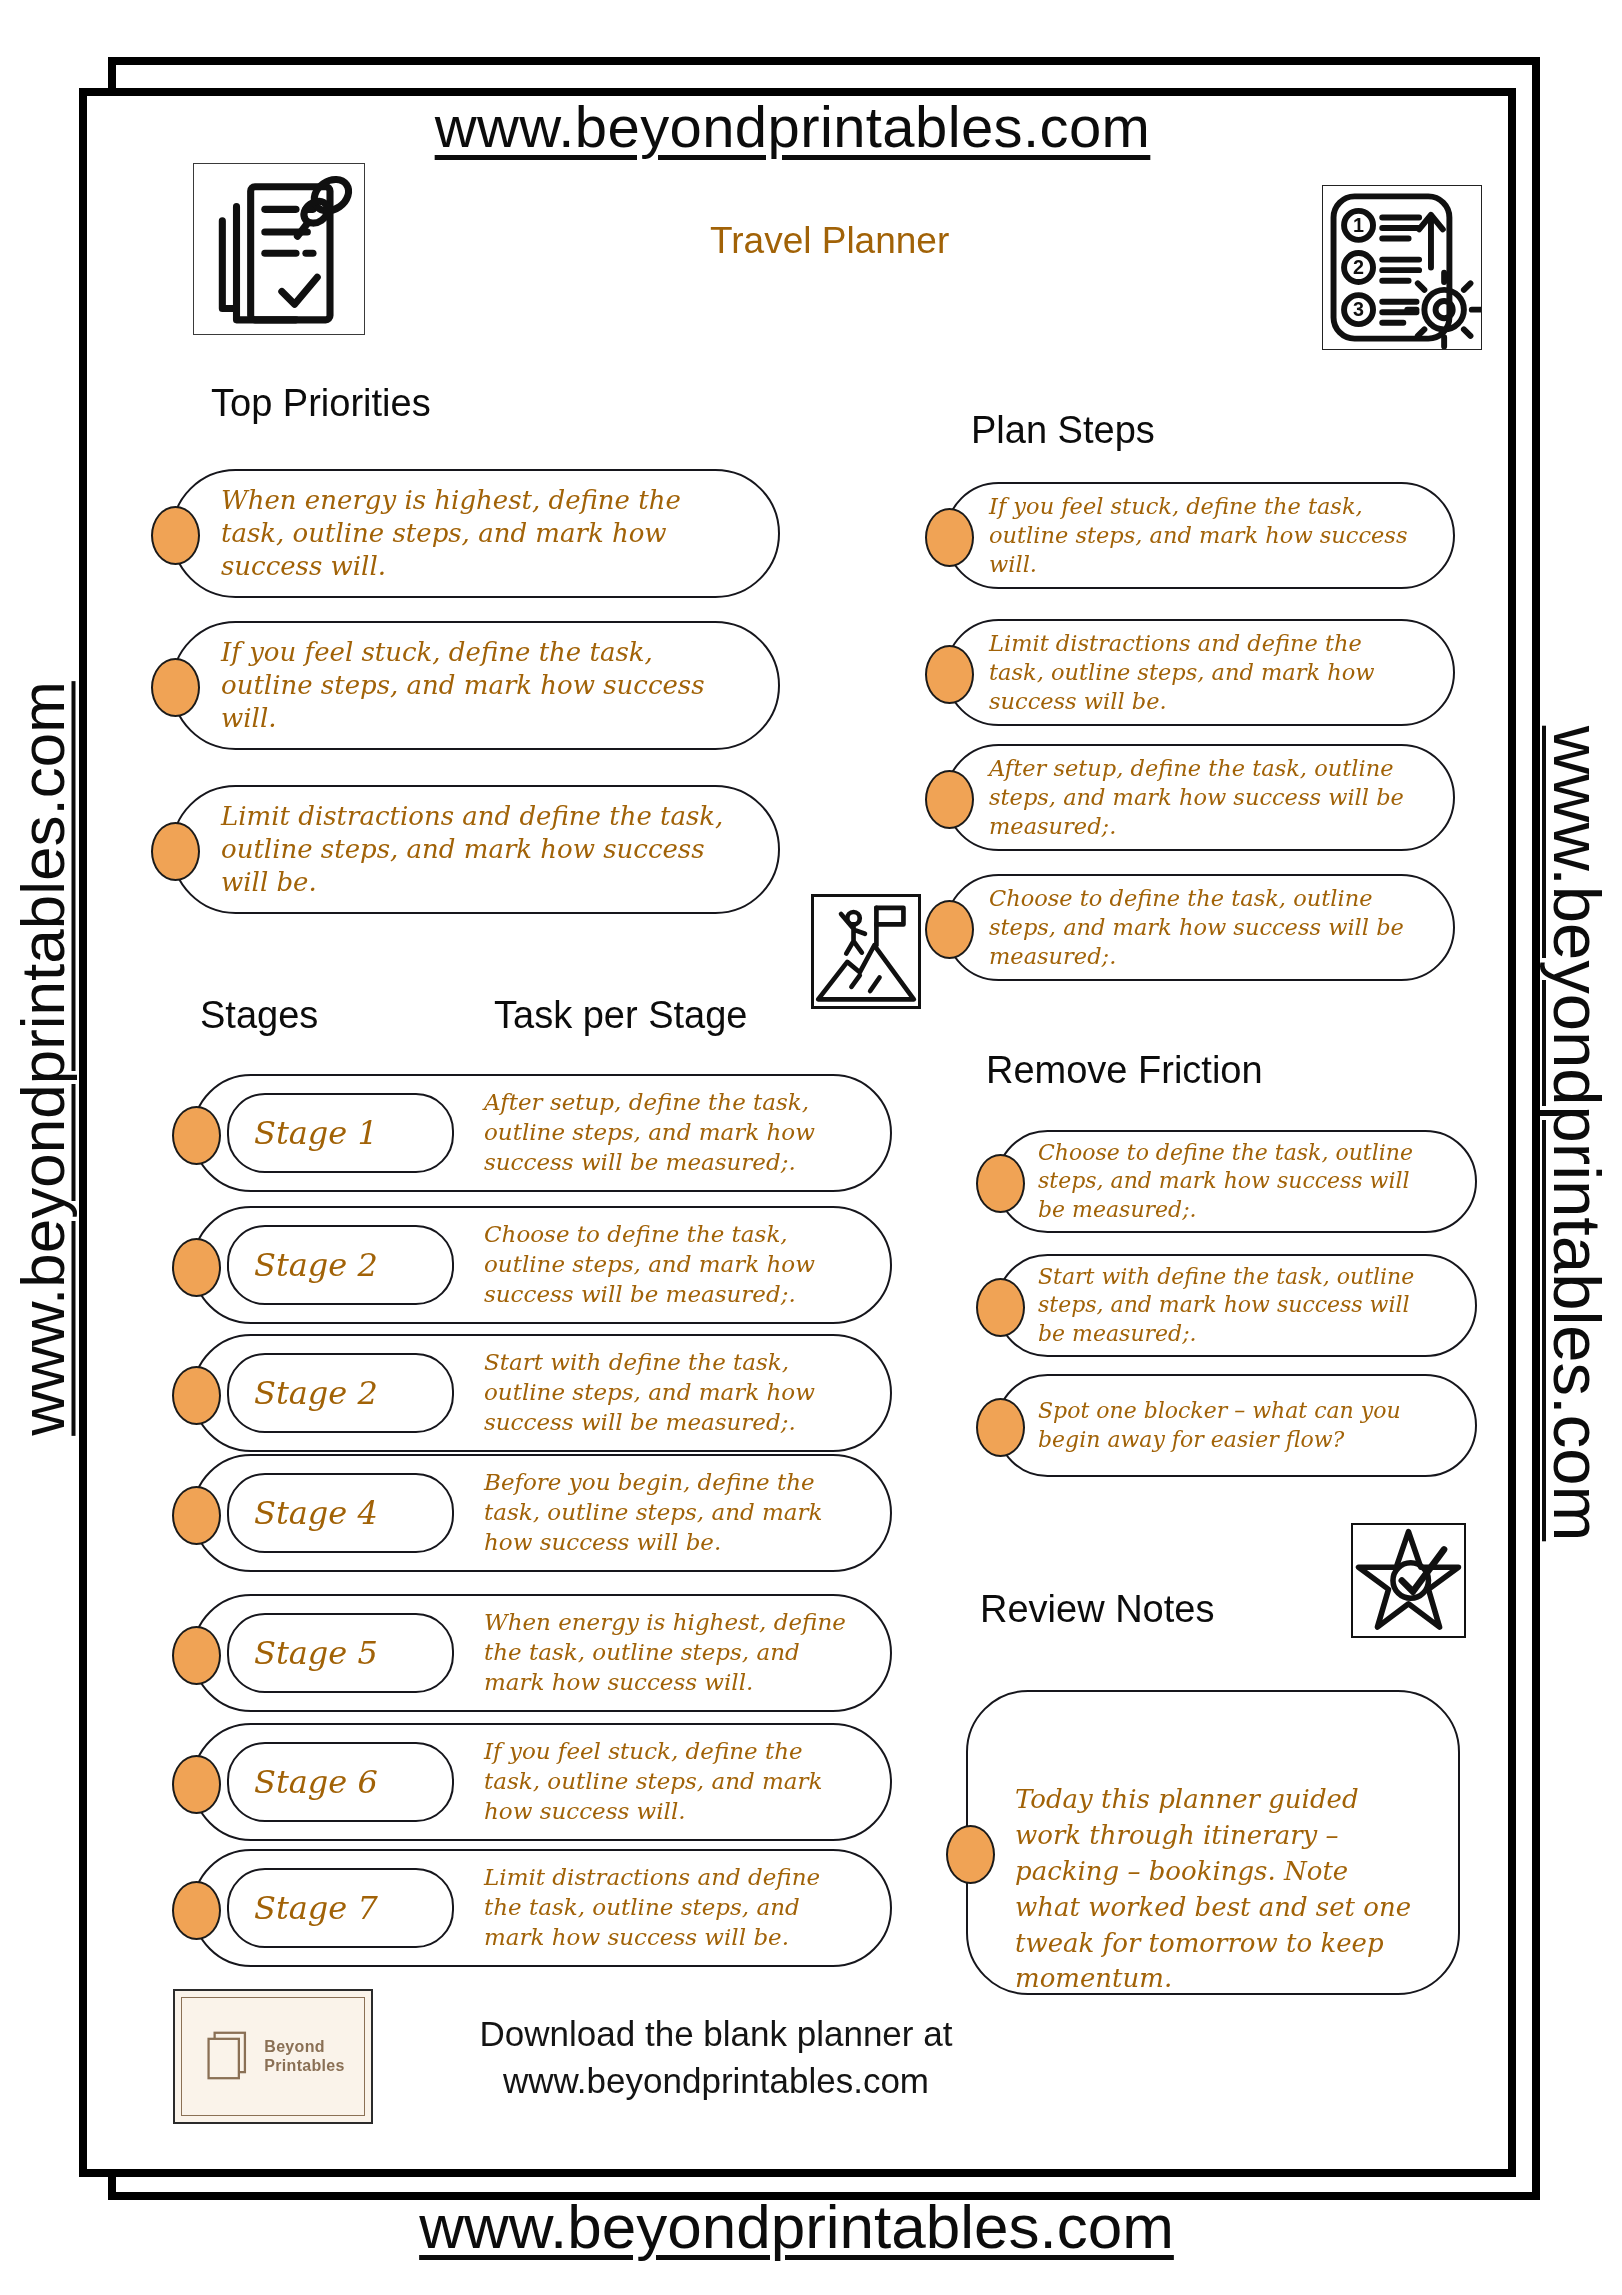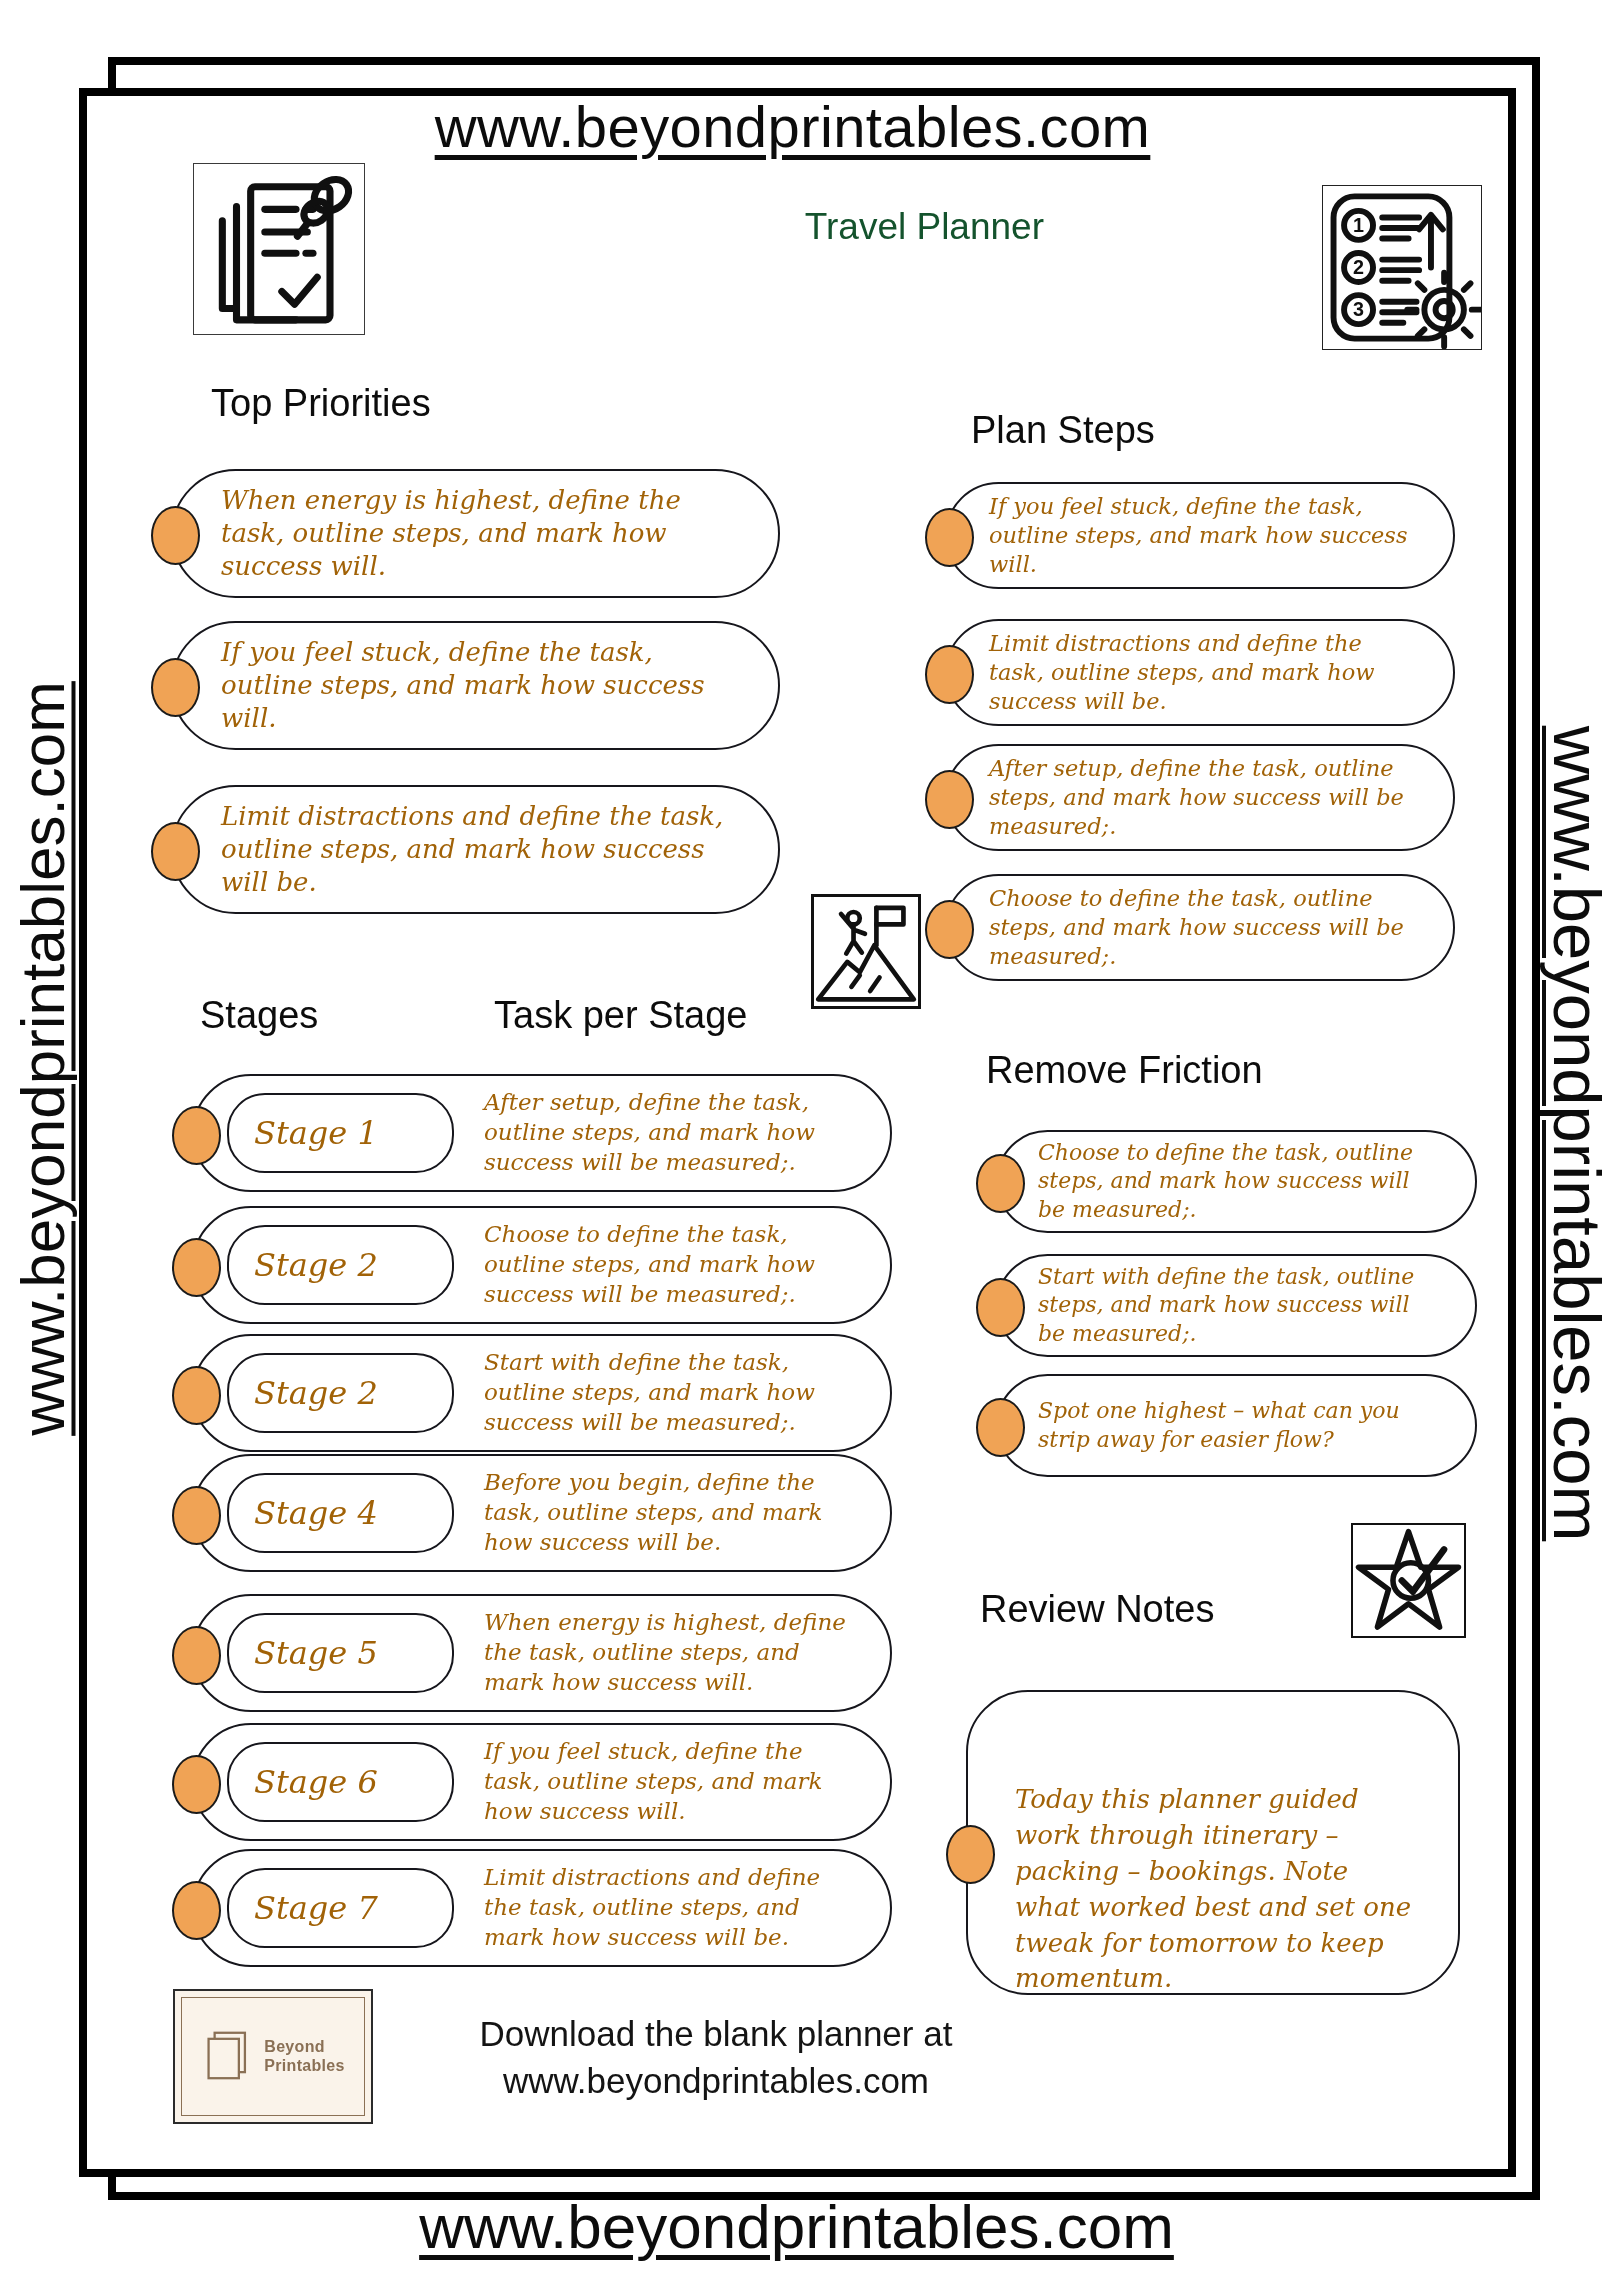--- a/index.html
+++ b/index.html
@@ -26,21 +26,21 @@
     text-decoration:underline; text-decoration-thickness:5px; text-underline-offset:6.7px;
     color:#0c0c0c;
   }
   .side-url {
     height:83px; display:flex; align-items:center; justify-content:center;
     text-decoration:underline; text-decoration-thickness:4.2px; text-underline-offset:8.3px;
     color:#0c0c0c; white-space:nowrap;
   }
   .side-left  { left:-475px; top:1017px; width:1034px; font-size:62px; transform:rotate(-90deg); }
   .side-right { left:1027px; top:1092px; width:1101px; font-size:67px; transform:rotate(90deg); }
-  .page-title { left:710px; top:206px; width:334px; text-align:right; font-size:37px; color:#14532d; }
+  .page-title { left:710px; top:220px; width:334px; text-align:left; font-size:37px; color:#a16207; }
   .h2 { font-size:38px; color:#0c0c0c; white-space:nowrap; }
 
   .hand { font-family:"DejaVu Serif", serif; font-style:italic; color:#a16207; }
 
   .pill {
     background:#fff; border:2.9px solid #16161c; box-sizing:border-box;
     display:flex; align-items:center; z-index:2;
   }
   .bullet {
     position:absolute; left:-22.5px; top:50%; margin-top:-27.5px; width:45px; height:55px;
@@ -244,21 +244,21 @@
   <div class="abs pill rf-pill" style="top:1130px;">
     <span class="bullet"></span>
     <span class="hand">Choose to define the task, outline steps, and mark how success will be measured;.</span>
   </div>
   <div class="abs pill rf-pill" style="top:1254px;">
     <span class="bullet"></span>
     <span class="hand">Start with define the task, outline steps, and mark how success will be measured;.</span>
   </div>
   <div class="abs pill rf-pill" style="top:1374px;">
     <span class="bullet"></span>
-    <span class="hand">Spot one highest – what can you strip away for easier flow?</span>
+    <span class="hand">Spot one blocker – what can you begin away for easier flow?</span>
   </div>
 
   <div class="abs h2" style="left:980px;top:1588px;">Review Notes</div>
 
   <div class="abs icon-box" style="left:1351px;top:1523px;width:115px;height:115px;border:2.5px solid #111;">
     <svg viewBox="0 0 100 100" fill="none" stroke="#101010" stroke-width="5" stroke-linecap="round" stroke-linejoin="round">
       <path d="M50 6 L61 38 L95 38 L68 58 L78 92 L50 71 L22 92 L32 58 L5 38 L39 38 Z"></path>
       <circle cx="52" cy="50" r="16"></circle>
       <path d="M44 50 l10 10 l28 -38" stroke-width="6"></path>
     </svg>

